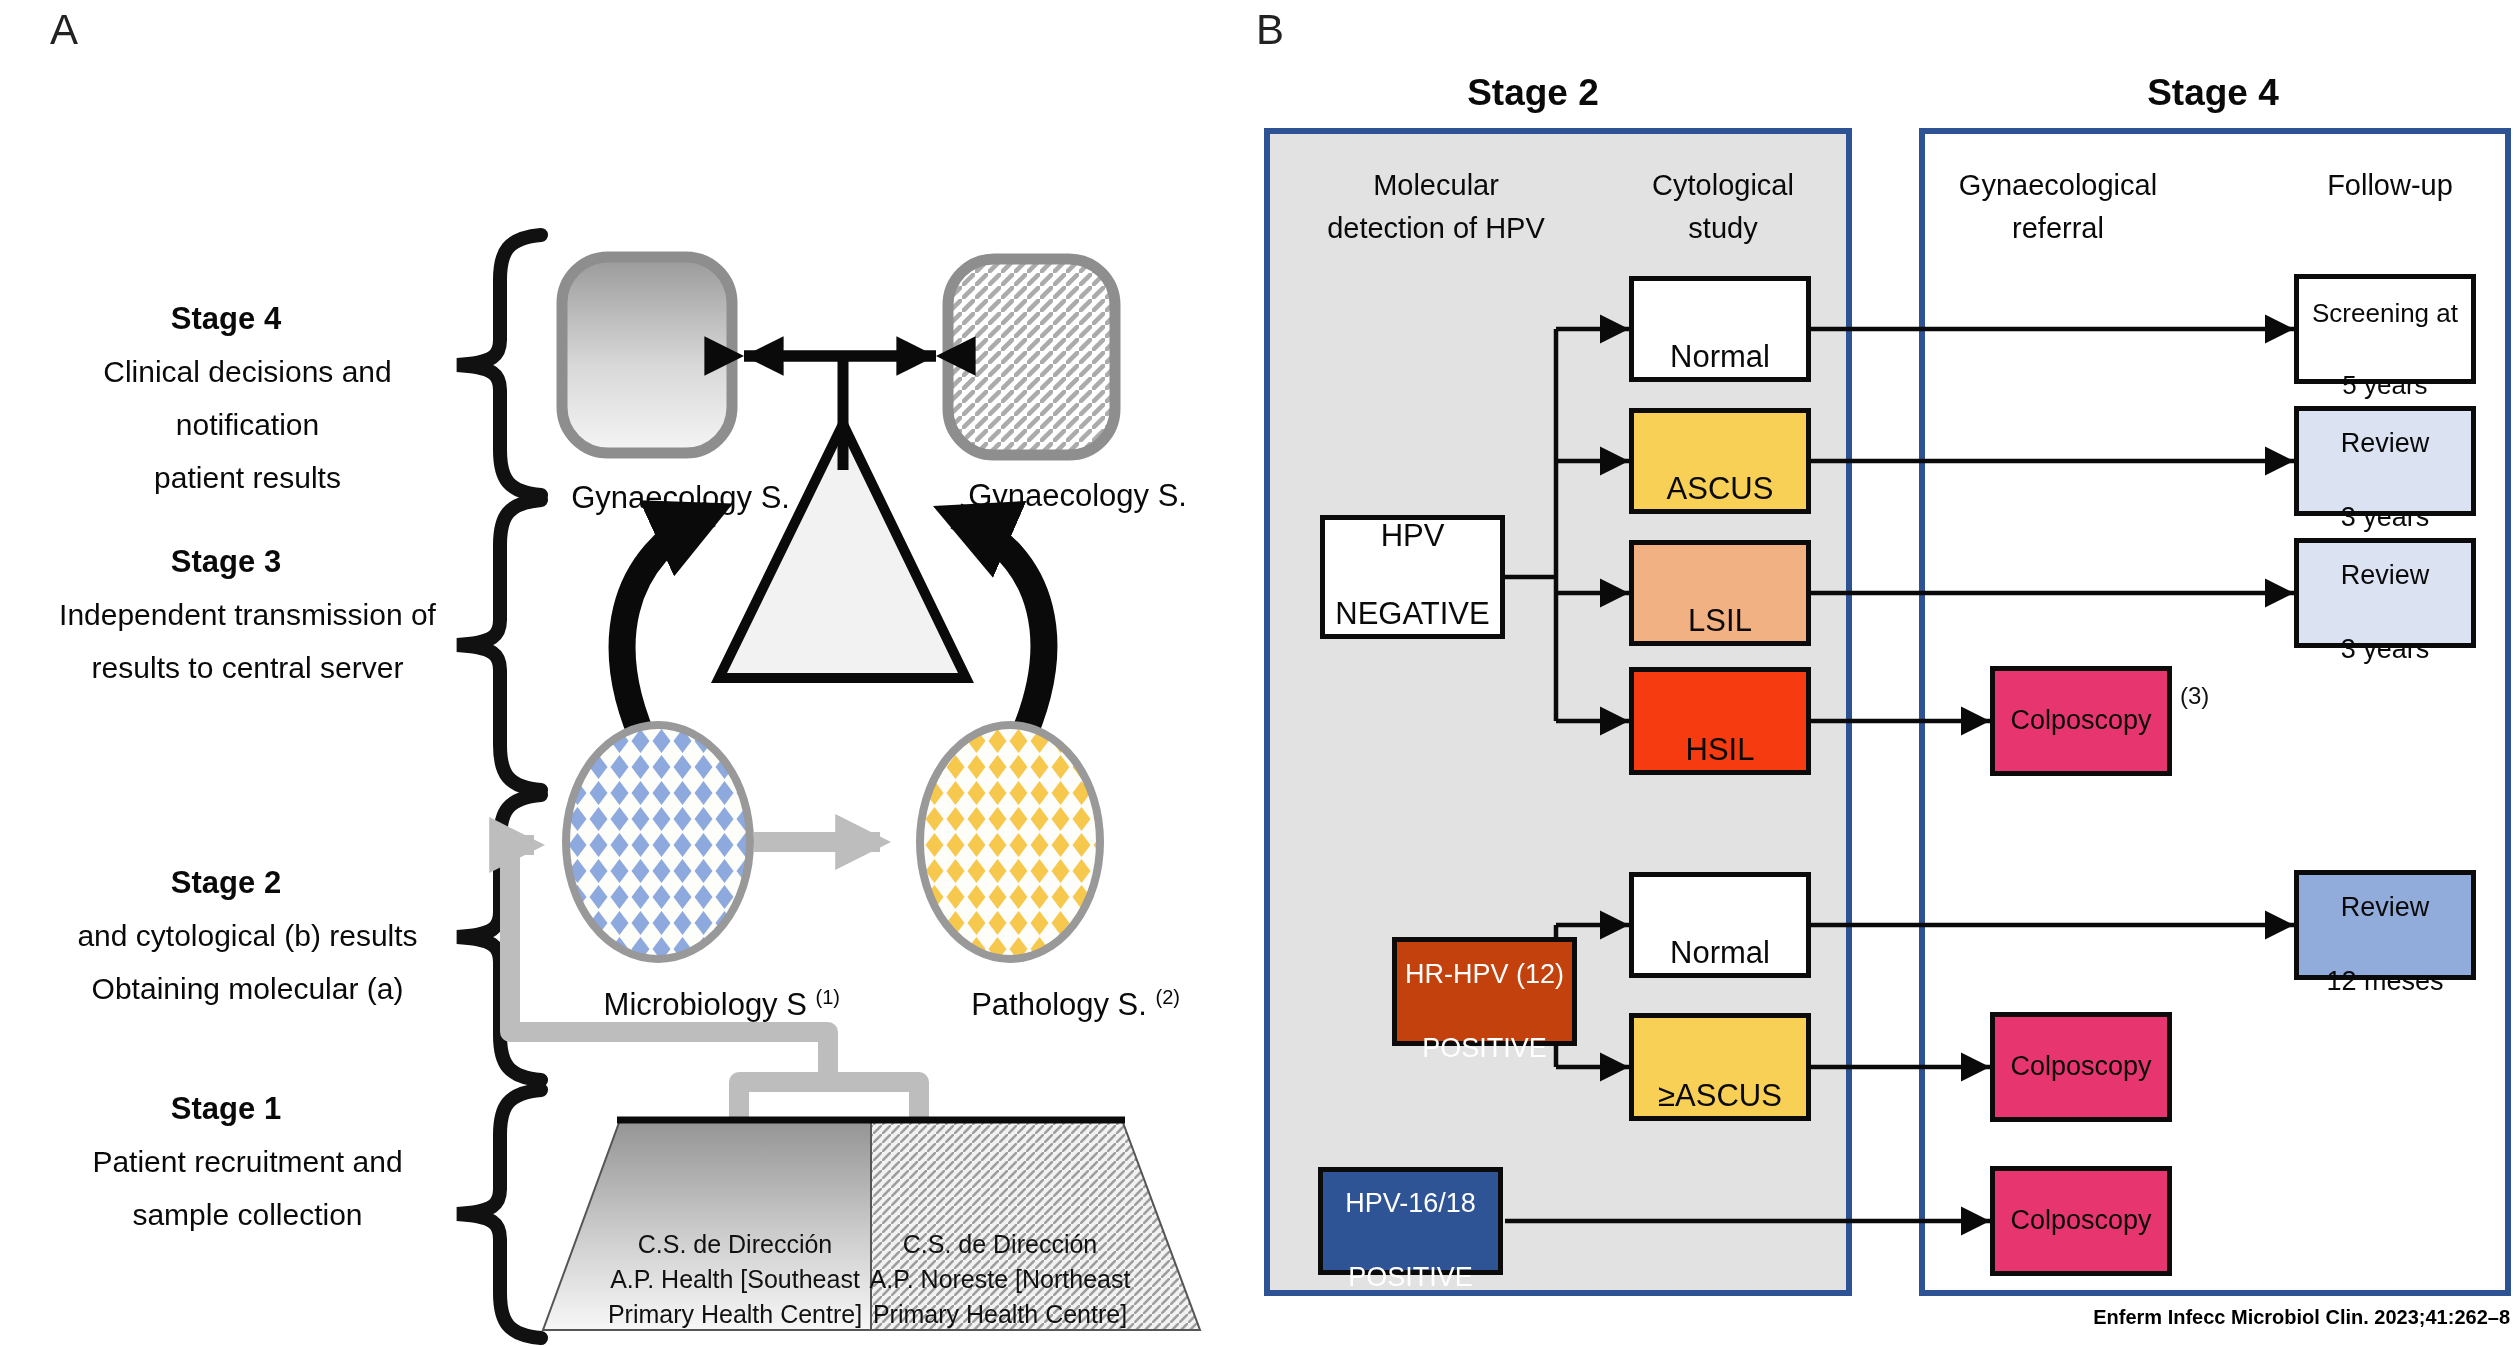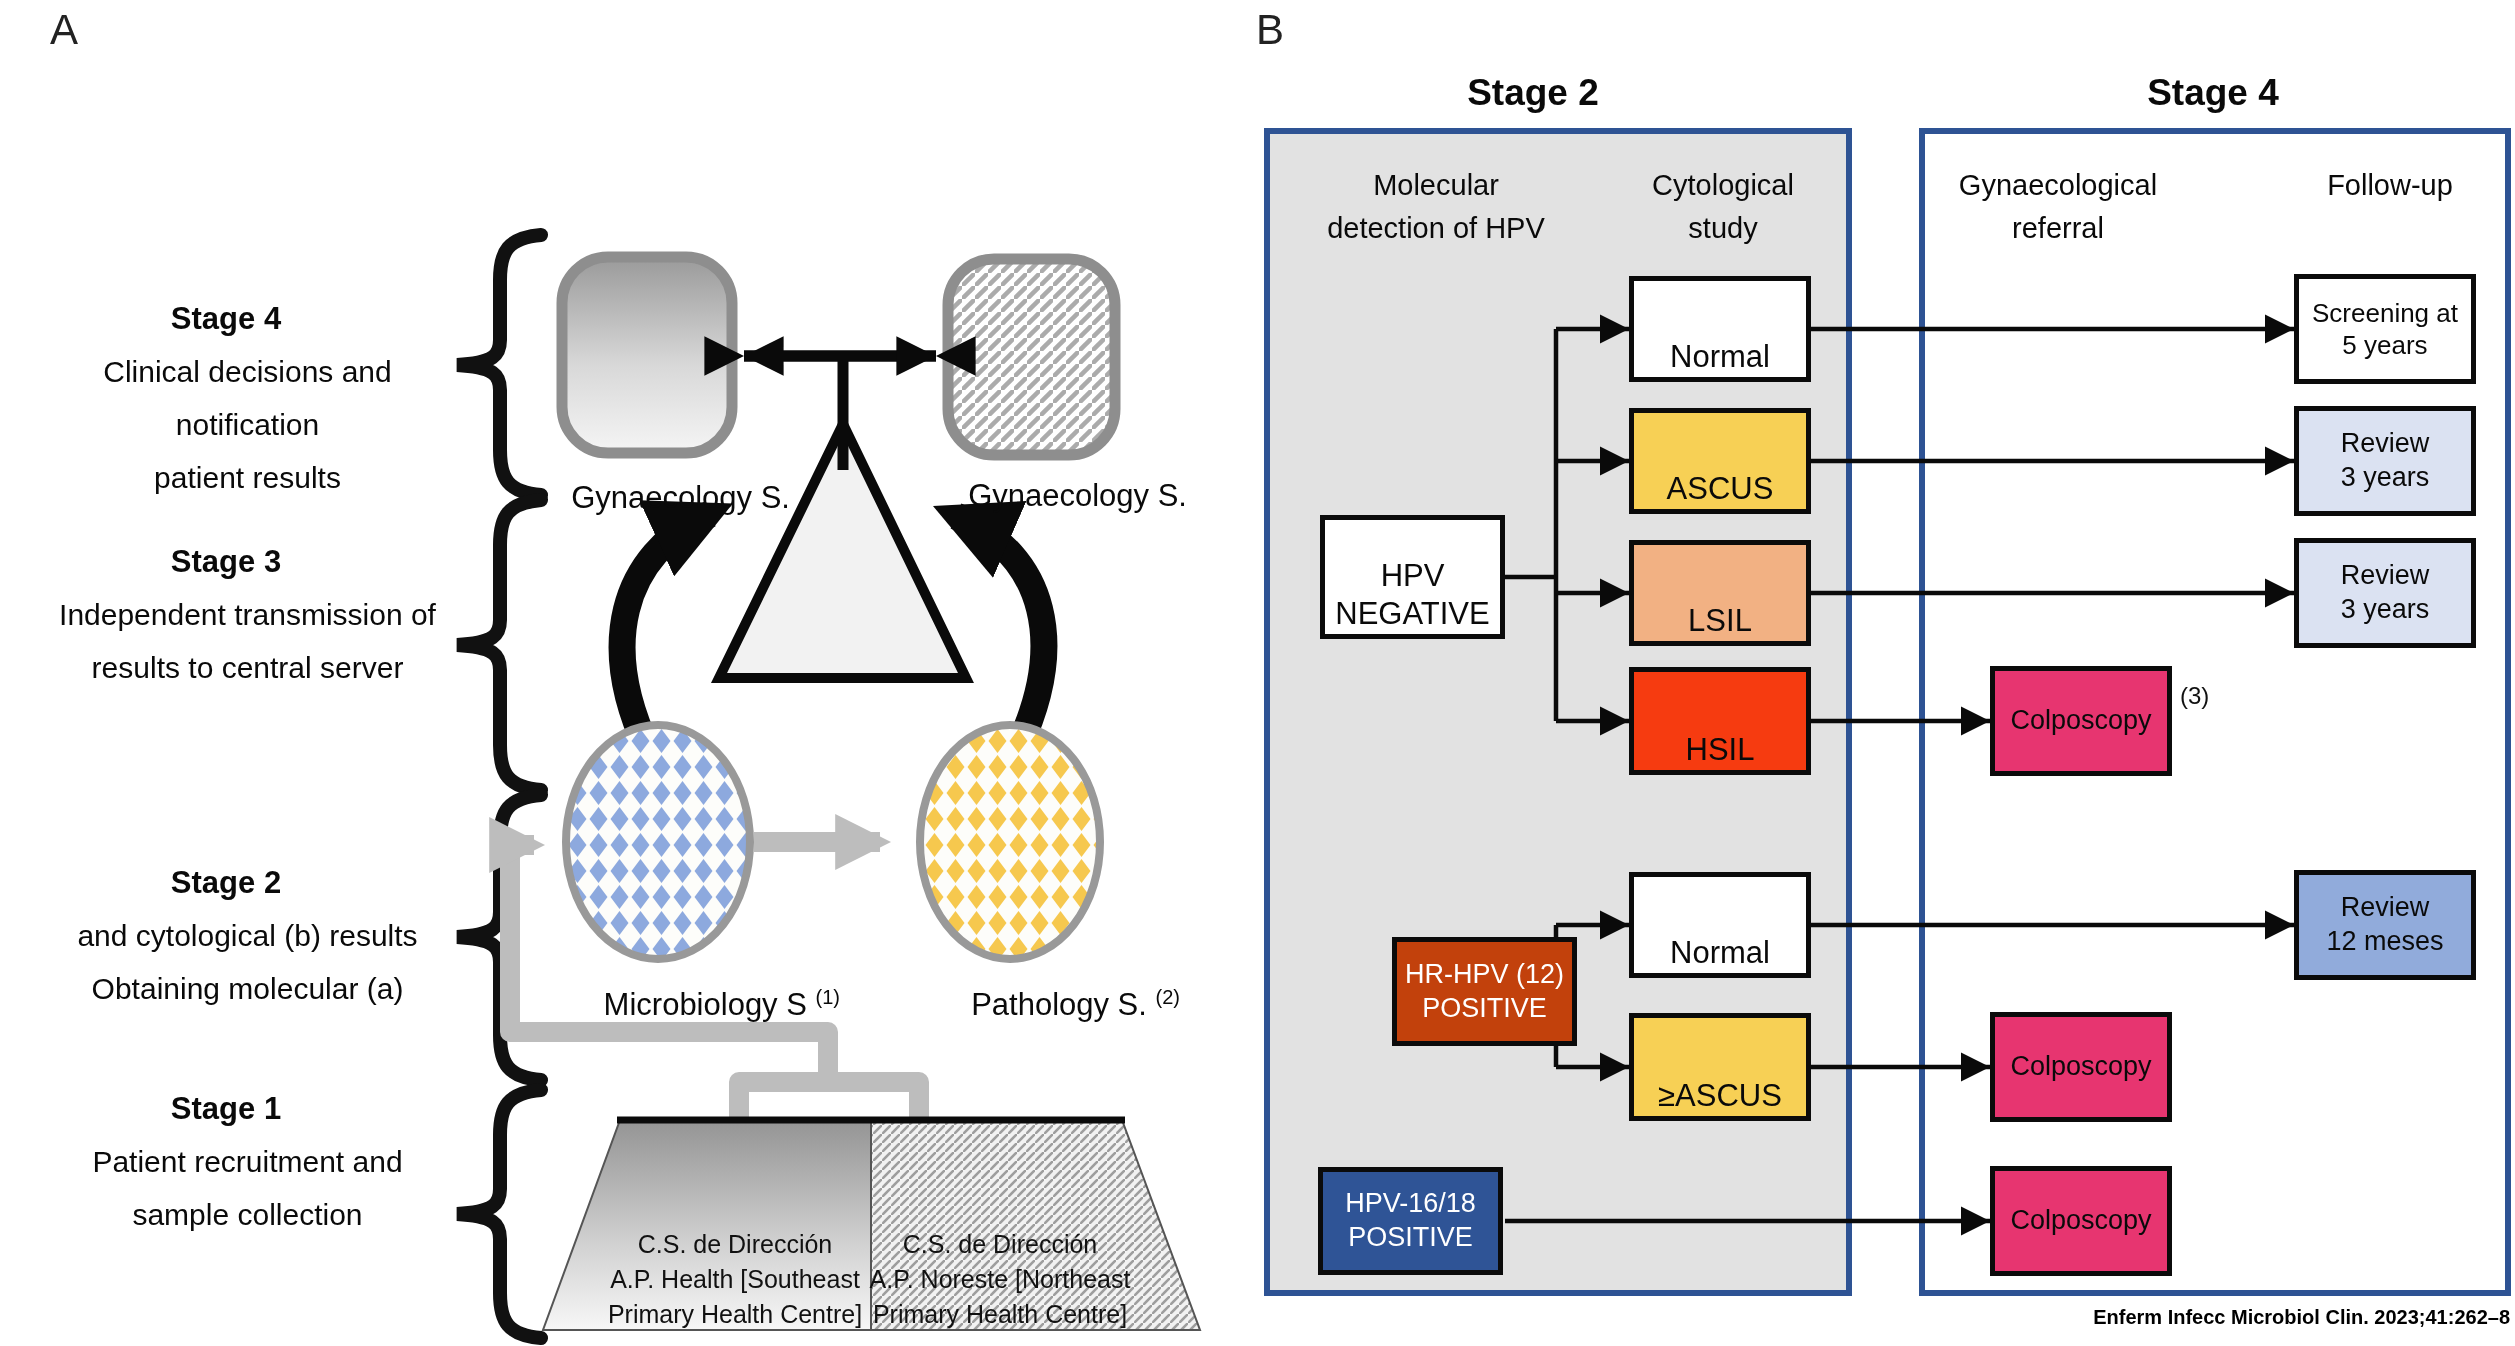--- a/index.html
+++ b/index.html
@@ -26,21 +26,21 @@
   .stitle{position:absolute;width:220px;text-align:center;font-weight:bold;font-size:37px;}
   .hdr{position:absolute;width:300px;text-align:center;font-size:29px;line-height:43px;}
   .hdr span{display:block;}
   
   .fbox{position:absolute;box-sizing:border-box;border:5px solid #0b0b0b;
         display:flex;align-items:center;justify-content:center;text-align:center;line-height:1.25;}
   .fs31{font-size:31px;align-items:flex-end;}
   .fs27{font-size:27px;}
   .fs26{font-size:26px;}
   .wtext{color:#ffffff;}
-  .bl{display:block;}
+  .bl{display:block;margin-top:40px;}
   .supnote{position:absolute;font-size:24px;color:#111;}
   .citation{position:absolute;font-weight:bold;font-size:20px;text-align:right;color:#000;}
 </style>
 </head>
 <body>
 
 <div id="root">
 
   <div class="bpanel" style="left:1264px;top:128px;width:588px;height:1168px;background:#E2E2E2;"></div>
   <div class="bpanel" style="left:1919px;top:128px;width:592px;height:1168px;background:#FFFFFF;"></div>

